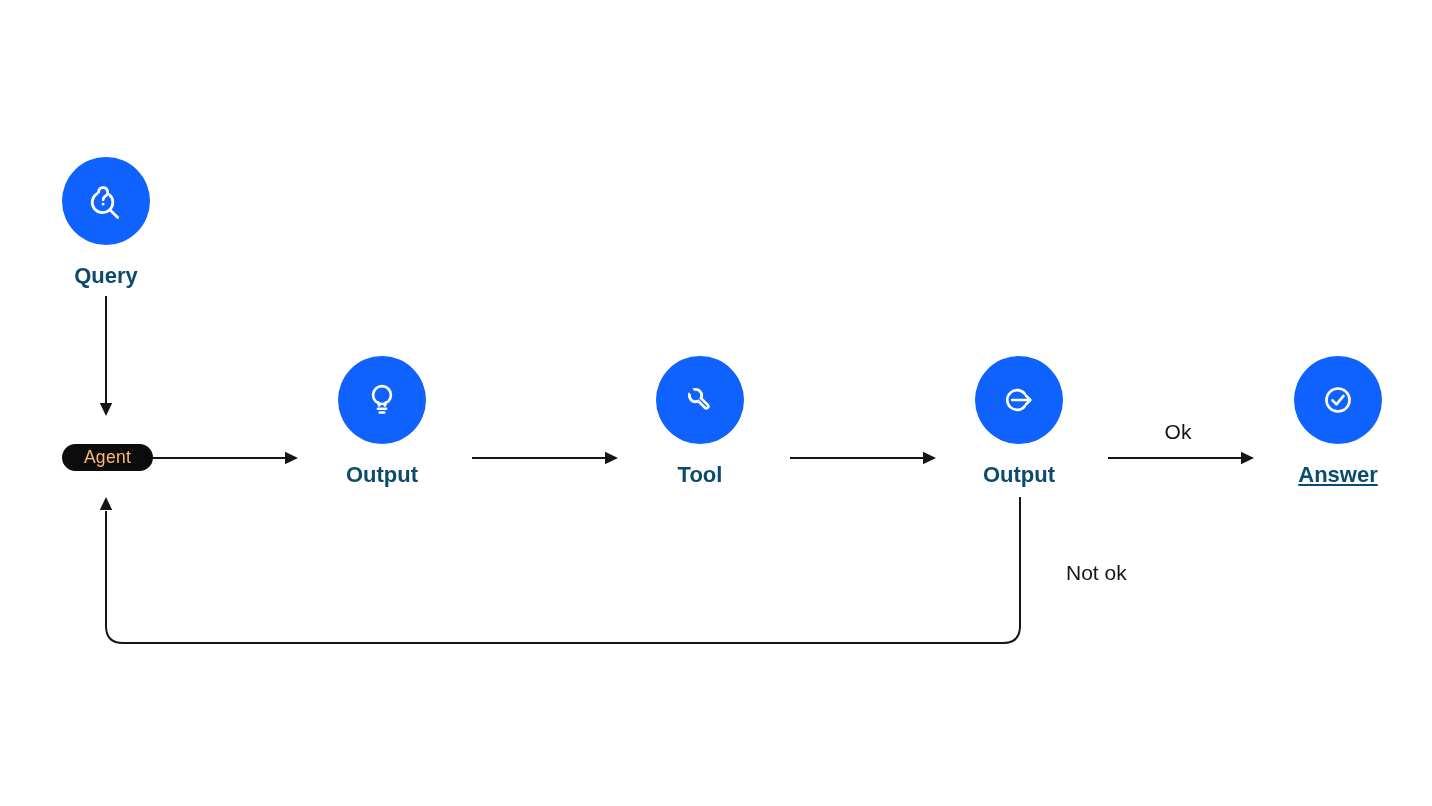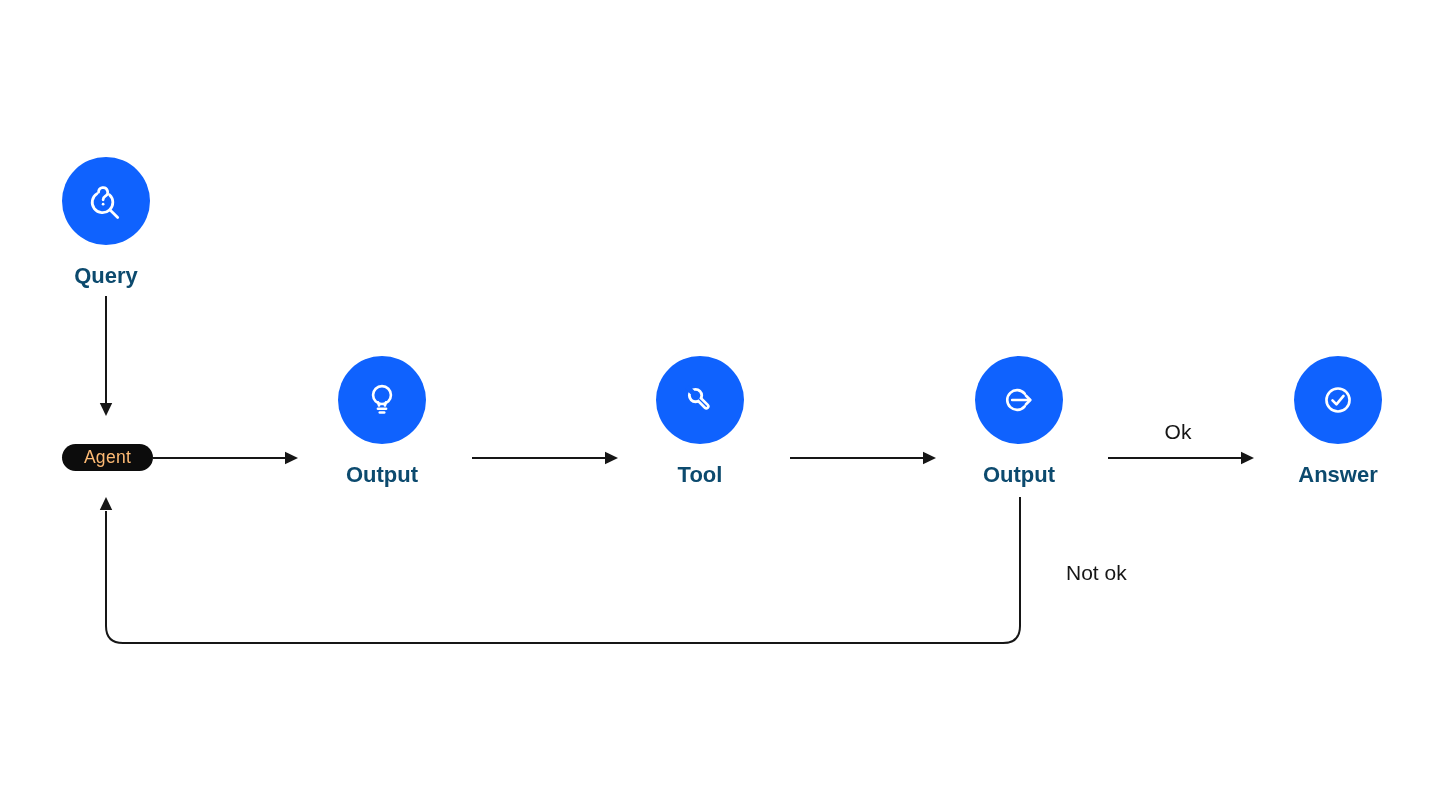--- a/index.html
+++ b/index.html
@@ -124,18 +124,18 @@
   <div class="node-label" style="left:1019px;top:462px;text-align:center;">Output</div>
 
   <div class="circle-node" style="left:1294px;top:356px;">
     <span>
       <svg width="42" height="42" viewBox="0 0 32 32">
         <circle class="icon-stroke" cx="16" cy="16" r="8.8"></circle>
         <path class="icon-stroke" d="M11.8 16.3 L14.8 19.3 L20.2 12.9"></path>
       </svg>
     </span>
   </div>
-  <div class="node-label" style="left:1338px;top:462px;">Answer</div>
+  <div class="node-label" style="left:1338px;top:462px;text-decoration:underline;">Answer</div>
 
   <div class="edge-label ok">Ok</div>
   <div class="edge-label notok">Not ok</div>
 
 </div>
 
 </body></html>

